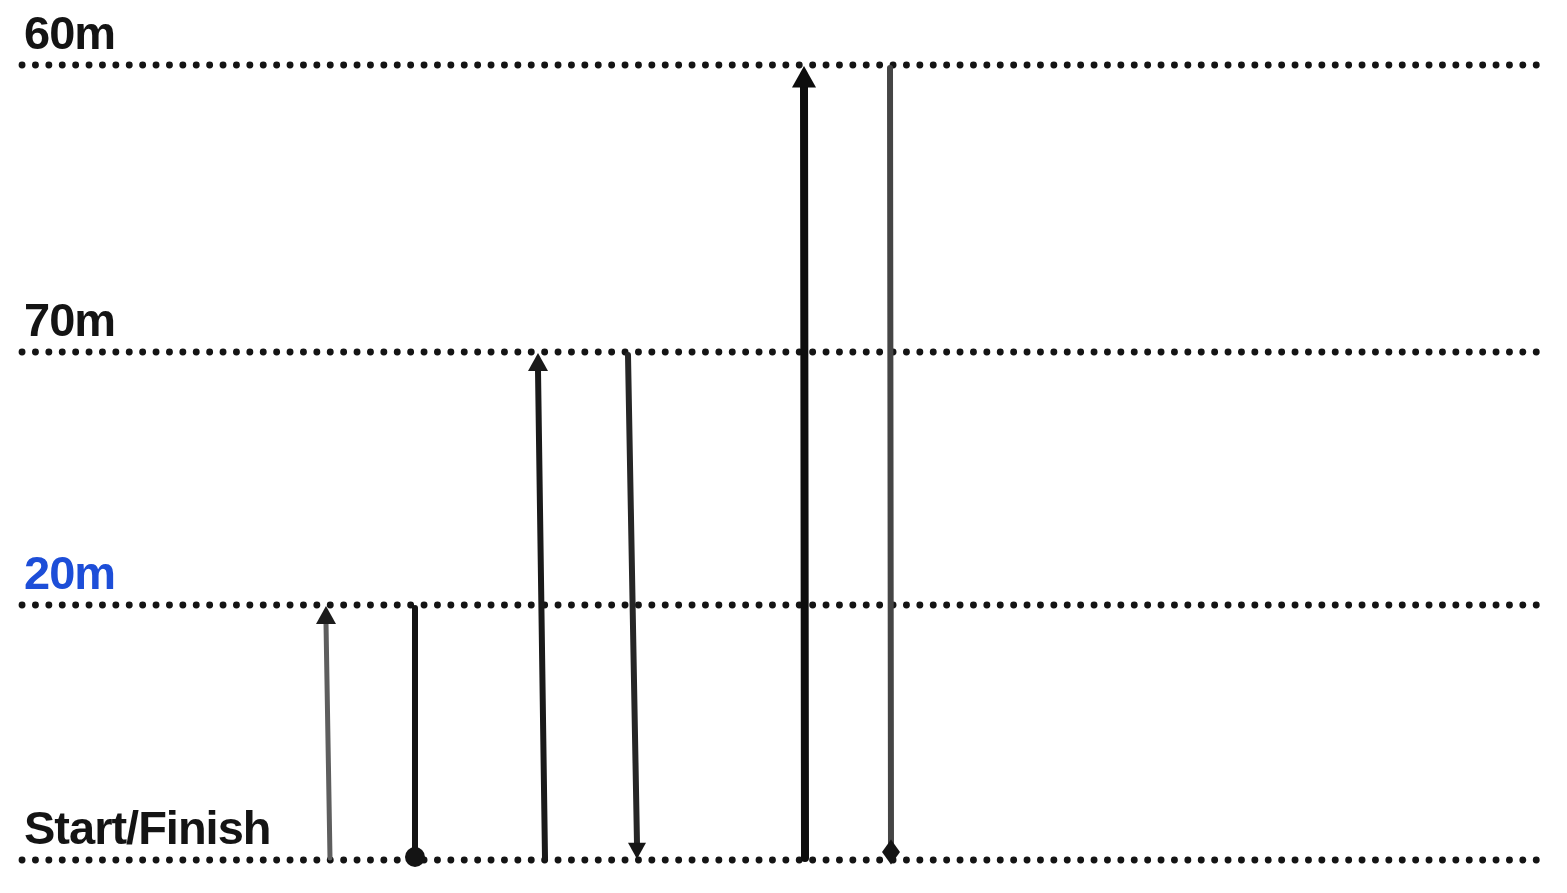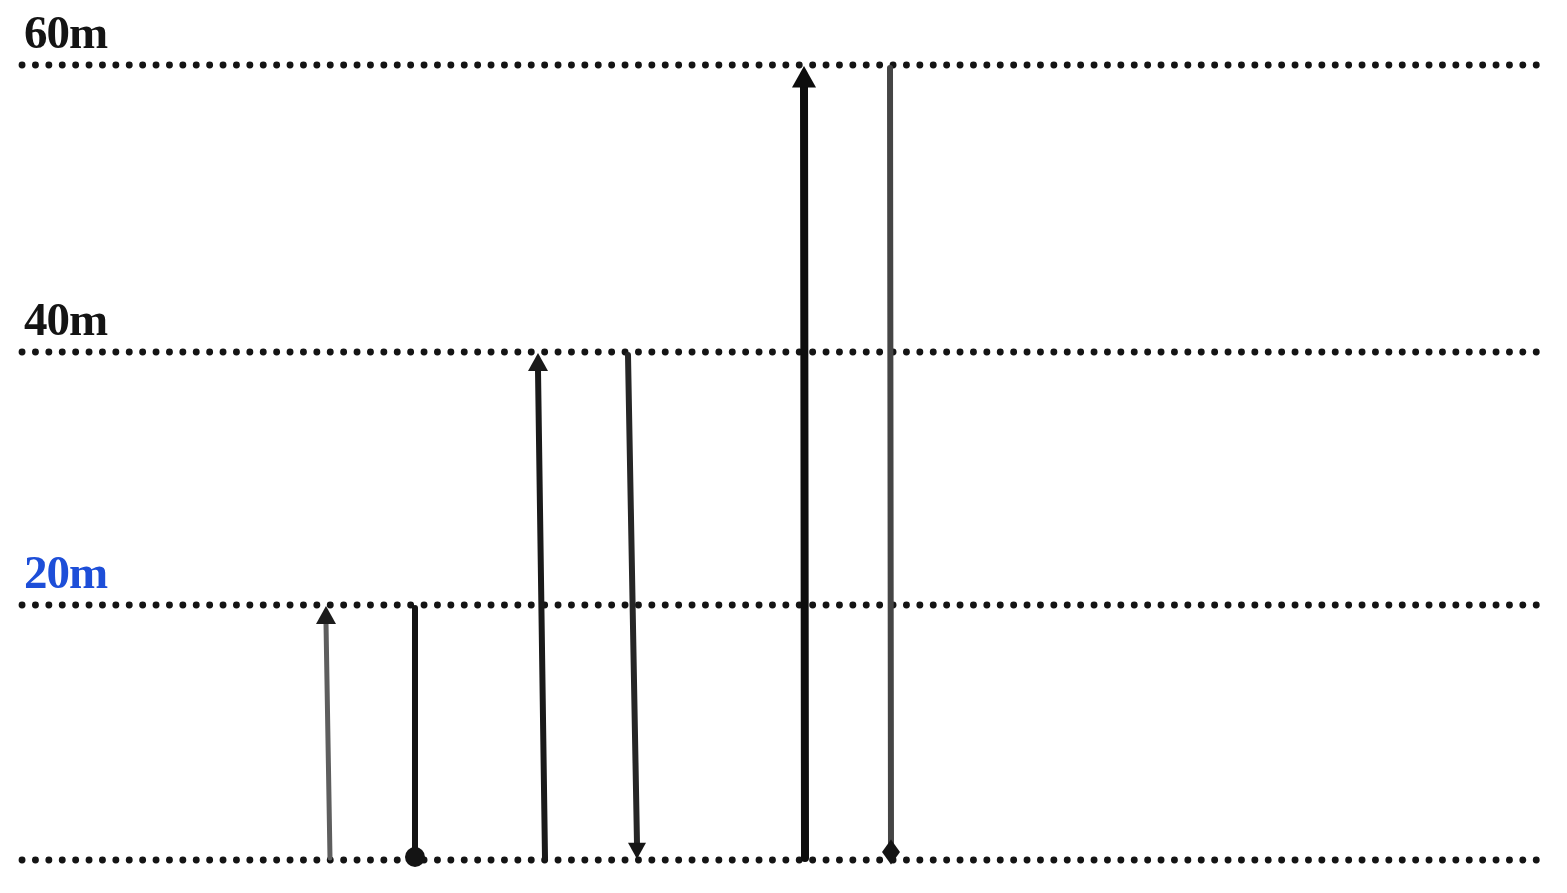--- a/index.html
+++ b/index.html
@@ -6,21 +6,21 @@
     margin: 0;
     padding: 0;
     background: #ffffff;
   }
   .stage {
     position: relative;
     width: 1567px;
     height: 893px;
     background: #ffffff;
     overflow: hidden;
-    font-family: Liberation Serif, serif;
+    font-family: Liberation Sans, sans-serif;
   }
   .stage svg {
     position: absolute;
     left: 0;
     top: 0;
     width: 1567px;
     height: 893px;
   }
   .lvl-label {
     position: absolute;
@@ -50,15 +50,16 @@
       <line x1="545" y1="858" x2="538" y2="370" stroke="#1a1a1a" stroke-width="6" stroke-linecap="round"></line>
       <polygon points="538,353 528,371 548,371" fill="#1a1a1a"></polygon>
       <line x1="628" y1="355" x2="637" y2="843.8" stroke="#262626" stroke-width="6" stroke-linecap="round"></line>
       <polygon points="637,859 628,842.8 646,842.8" fill="#161616"></polygon>
       <line x1="805" y1="858" x2="804" y2="86.6" stroke="#0d0d0d" stroke-width="8" stroke-linecap="round"></line>
       <polygon points="804,66 792,87.6 816,87.6" fill="#0d0d0d"></polygon>
       <line x1="890" y1="68" x2="891" y2="852" stroke="#454545" stroke-width="6" stroke-linecap="round"></line>
       <polygon points="891,839.4 900,852 891,864.6 882,852" fill="#141414"></polygon>
     </svg>
   <div class="lvl-label" style="top: 9px; color: rgb(20, 20, 20);">60m</div>
-  <div class="lvl-label" style="top: 296px; color: rgb(20, 20, 20);">40m</div>
+  <div class="lvl-label" style="top: 296px; color: rgb(20, 20, 20);">70m</div>
   <div class="lvl-label" style="top: 549px; color: #1d4ed8;">20m</div>
+  <div class="lvl-label" style="top: 804px; color: rgb(20, 20, 20);">Start/Finish</div>
 </div>
 
 </body></html>

